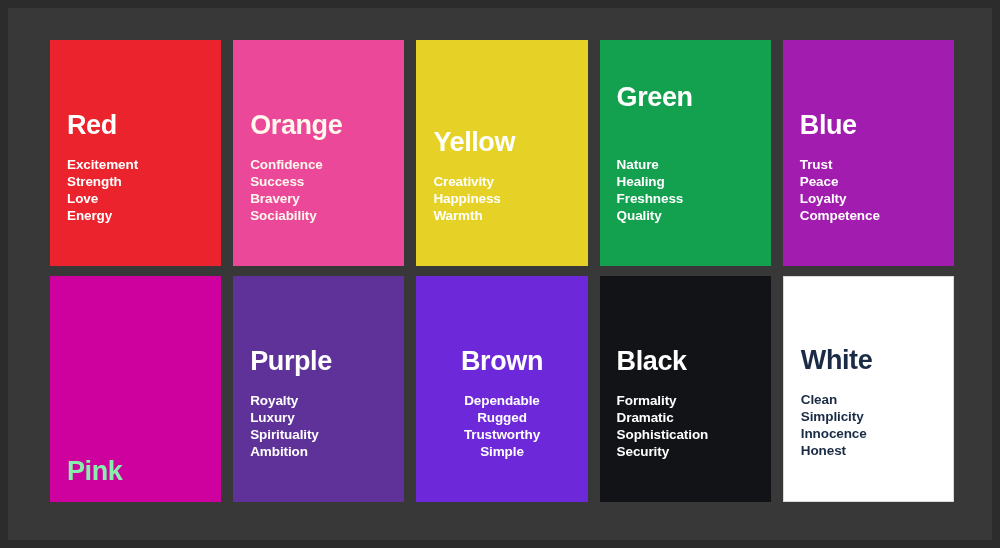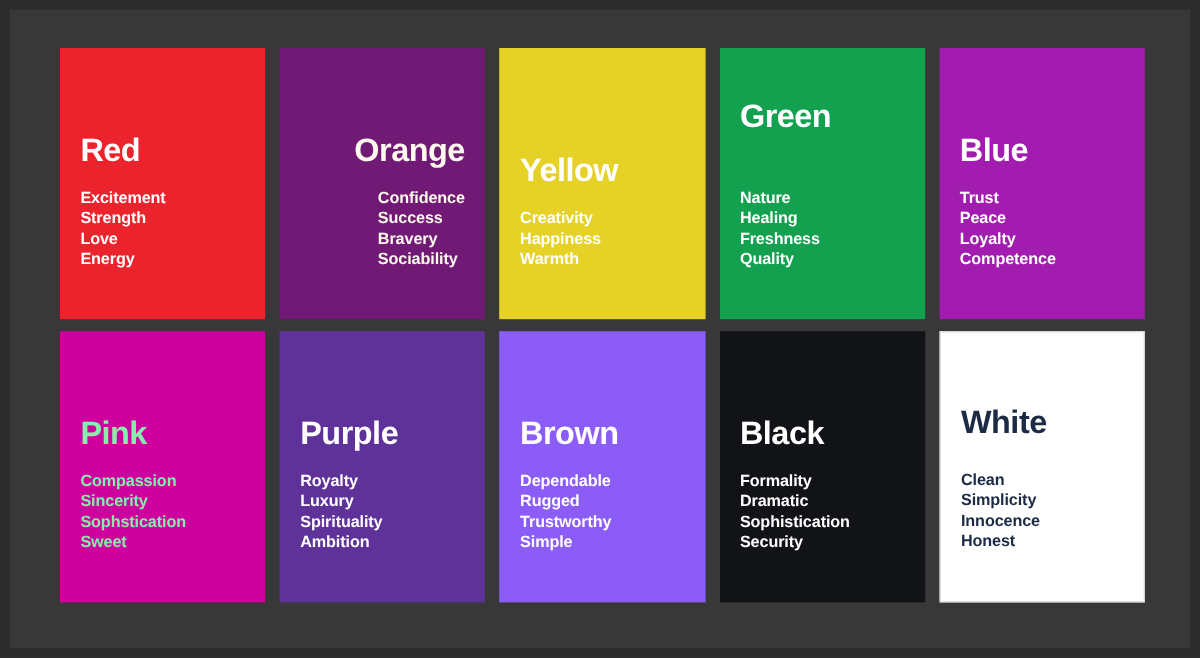--- a/index.html
+++ b/index.html
@@ -90,21 +90,21 @@
     <div id="grid">
         <div class="card" style="background: rgb(234, 35, 44); color: rgb(255, 255, 255);">
           <div class="card-title">Red</div>
           <ul class="card-traits">
             <li>Excitement</li>
             <li>Strength</li>
             <li>Love</li>
             <li>Energy</li>
           </ul>
         </div>
-        <div class="card" style="background: #701a75; color: rgb(255, 248, 236); align-items: flex-end;">
+        <div class="card" style="background: #ec4899; color: rgb(255, 248, 236);">
           <div class="card-title">Orange</div>
           <ul class="card-traits">
             <li>Confidence</li>
             <li>Success</li>
             <li>Bravery</li>
             <li>Sociability</li>
           </ul>
         </div>
         <div class="card" style="background: rgb(230, 210, 39); color: rgb(255, 255, 255);">
           <div class="card-title">Yellow</div>
@@ -127,55 +127,49 @@
           <div class="card-title">Blue</div>
           <ul class="card-traits">
             <li>Trust</li>
             <li>Peace</li>
             <li>Loyalty</li>
             <li>Competence</li>
           </ul>
         </div>
         <div class="card" style="background: rgb(206, 0, 158); color: #86efac;">
           <div class="card-title">Pink</div>
-          <ul class="card-traits">
-            <li>Compassion</li>
-            <li>Sincerity</li>
-            <li>Sophstication</li>
-            <li>Sweet</li>
-          </ul>
         </div>
         <div class="card" style="background: rgb(95, 50, 153); color: rgb(255, 255, 255);">
           <div class="card-title">Purple</div>
           <ul class="card-traits">
             <li>Royalty</li>
             <li>Luxury</li>
             <li>Spirituality</li>
             <li>Ambition</li>
           </ul>
         </div>
-        <div class="card" style="background: #8b5cf6; color: rgb(255, 255, 255);">
+        <div class="card" style="background: #6d28d9; color: rgb(255, 255, 255); text-align: center;">
           <div class="card-title">Brown</div>
           <ul class="card-traits">
             <li>Dependable</li>
             <li>Rugged</li>
             <li>Trustworthy</li>
             <li>Simple</li>
           </ul>
         </div>
         <div class="card" style="background: rgb(18, 19, 23); color: rgb(255, 255, 255);">
           <div class="card-title">Black</div>
           <ul class="card-traits">
             <li>Formality</li>
             <li>Dramatic</li>
             <li>Sophistication</li>
             <li>Security</li>
           </ul>
         </div>
-        <div class="card light-border" style="background: rgb(255, 255, 255); color: rgb(27, 43, 69); gap: 8px;">
+        <div class="card light-border" style="background: rgb(255, 255, 255); color: rgb(27, 43, 69);">
           <div class="card-title">White</div>
           <ul class="card-traits">
             <li>Clean</li>
             <li>Simplicity</li>
             <li>Innocence</li>
             <li>Honest</li>
           </ul>
         </div>
       </div>
   </div>

